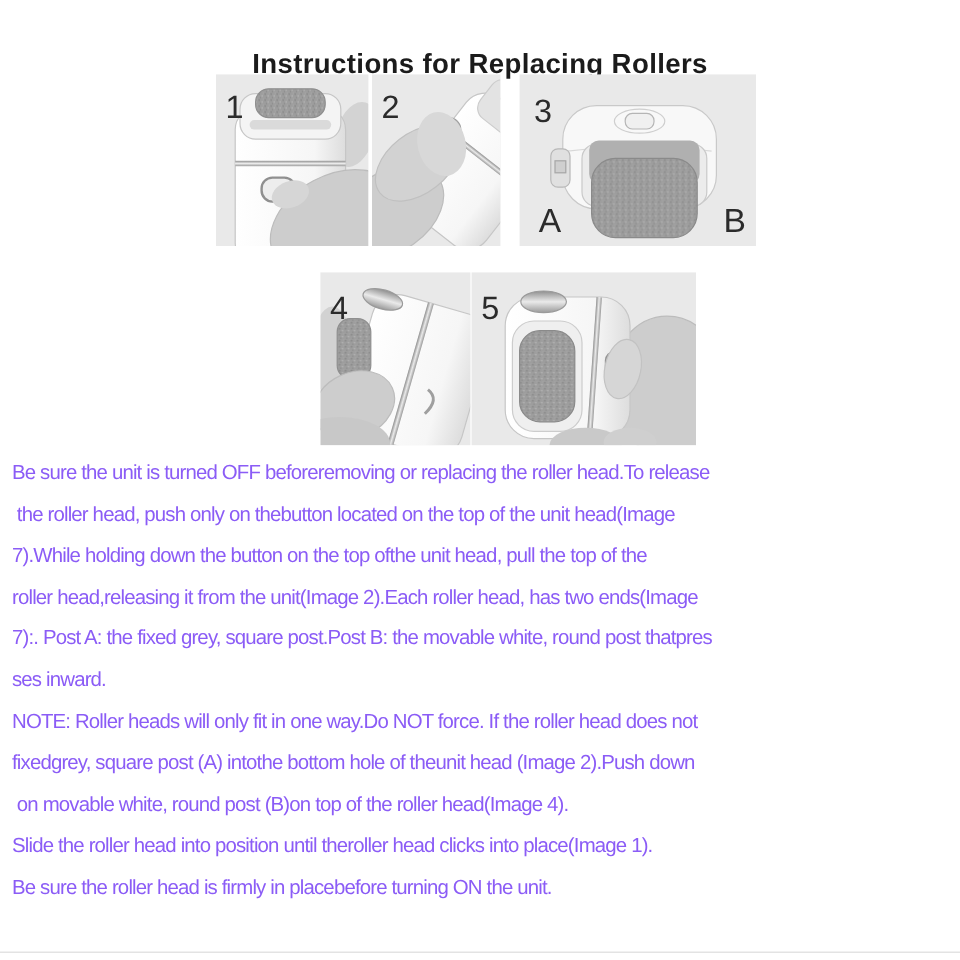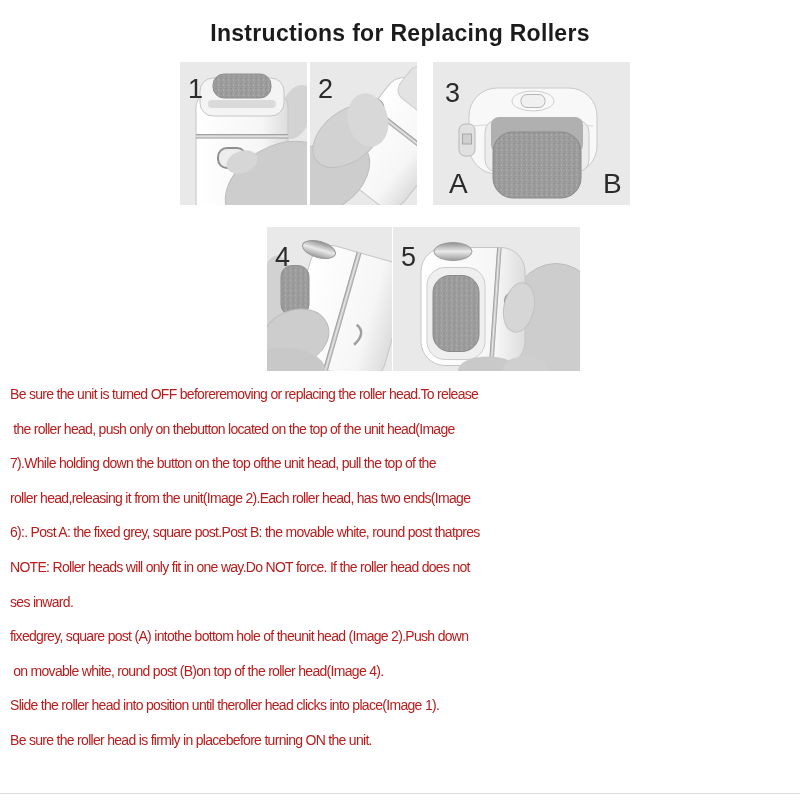--- a/index.html
+++ b/index.html
@@ -1,37 +1,37 @@
 <!DOCTYPE html>
 <html><head>
 <meta charset="utf-8">
 <style>
   html,body{margin:0;padding:0;}
   body{
     width:800px;height:800px;background:#ffffff;position:relative;overflow:hidden;
     font-family:"Liberation Sans","DejaVu Sans",sans-serif;color:#161616;
   }
   .page-title{
-    position:absolute;top:20px;left:0;width:800px;text-align:center;
+    position:absolute;top:40px;left:0;width:800px;text-align:center;
     font-size:23px;font-weight:bold;letter-spacing:0.3px;color:#1b1b1b;
   }
   .photo{
     position:absolute;background:#e9e9e9;overflow:hidden;
   }
   .photo svg{display:block;width:100%;height:100%;}
   #fig1{left:180px;top:62px;width:127px;height:143px;}
   #fig2{left:310px;top:62px;width:107px;height:143px;}
   #fig3{left:433px;top:62px;width:197px;height:143px;}
   #fig4{left:267px;top:227px;width:125px;height:144px;}
   #fig5{left:393px;top:227px;width:187px;height:144px;}
   .fig-num{font-size:27px;fill:#2b2b2b;font-family:"Liberation Sans",sans-serif;}
   .post-label{font-size:28px;fill:#2b2b2b;font-family:"Liberation Sans",sans-serif;}
   .instructions{
     position:absolute;left:10px;top:377px;width:790px;
-    font-size:14px;letter-spacing:-0.7px;color:#b91c1c;
+    font-size:17px;letter-spacing:-0.7px;color:#8b5cf6;
   }
   .line{
     height:34.6px;line-height:34.6px;white-space:pre;overflow:visible;
   }
   .bottom-rule{
     position:absolute;left:0;top:793px;width:800px;height:1px;background:#dcdcdc;
   }
 </style>
 </head>
 <body>
@@ -142,22 +142,22 @@
     <ellipse cx="132" cy="141" rx="22" ry="12" fill="#cfcfcf"></ellipse>
     <text x="8" y="38" class="fig-num">5</text>
   </svg>
 </div>
 
 <div class="instructions">
   <div class="line">Be sure the unit is turned OFF beforeremoving or replacing the roller head.To release</div>
   <div class="line"> the roller head, push only on thebutton located on the top of the unit head(Image</div>
   <div class="line">7).While holding down the button on the top ofthe unit head, pull the top of the</div>
   <div class="line">roller head,releasing it from the unit(Image 2).Each roller head, has two ends(Image</div>
-  <div class="line">6):. Post A: the fixed grey, square post.Post B: the movable white, round post thatpres</div>
+  <div class="line">7):. Post A: the fixed grey, square post.Post B: the movable white, round post thatpres</div>
+  <div class="line">ses inward.</div>
   <div class="line">NOTE: Roller heads will only fit in one way.Do NOT force. If the roller head does not</div>
-  <div class="line">ses inward.</div>
   <div class="line">fixedgrey, square post (A) intothe bottom hole of theunit head (Image 2).Push down</div>
   <div class="line"> on movable white, round post (B)on top of the roller head(Image 4).</div>
   <div class="line">Slide the roller head into position until theroller head clicks into place(Image 1).</div>
   <div class="line">Be sure the roller head is firmly in placebefore turning ON the unit.</div>
 </div>
 
 <div class="bottom-rule"></div>
 
 </body></html>

